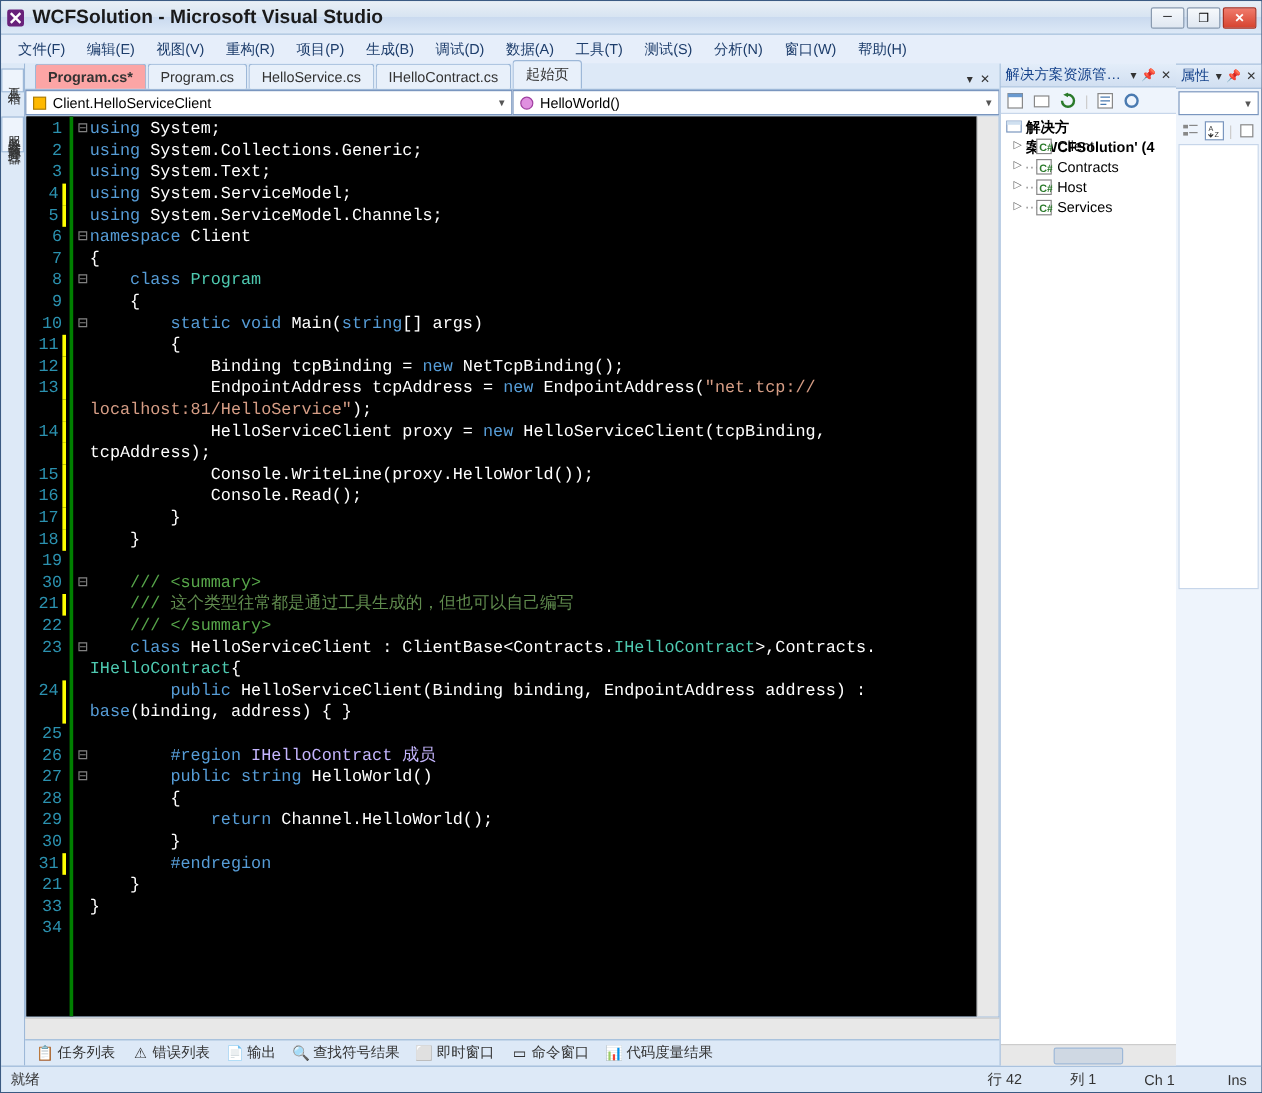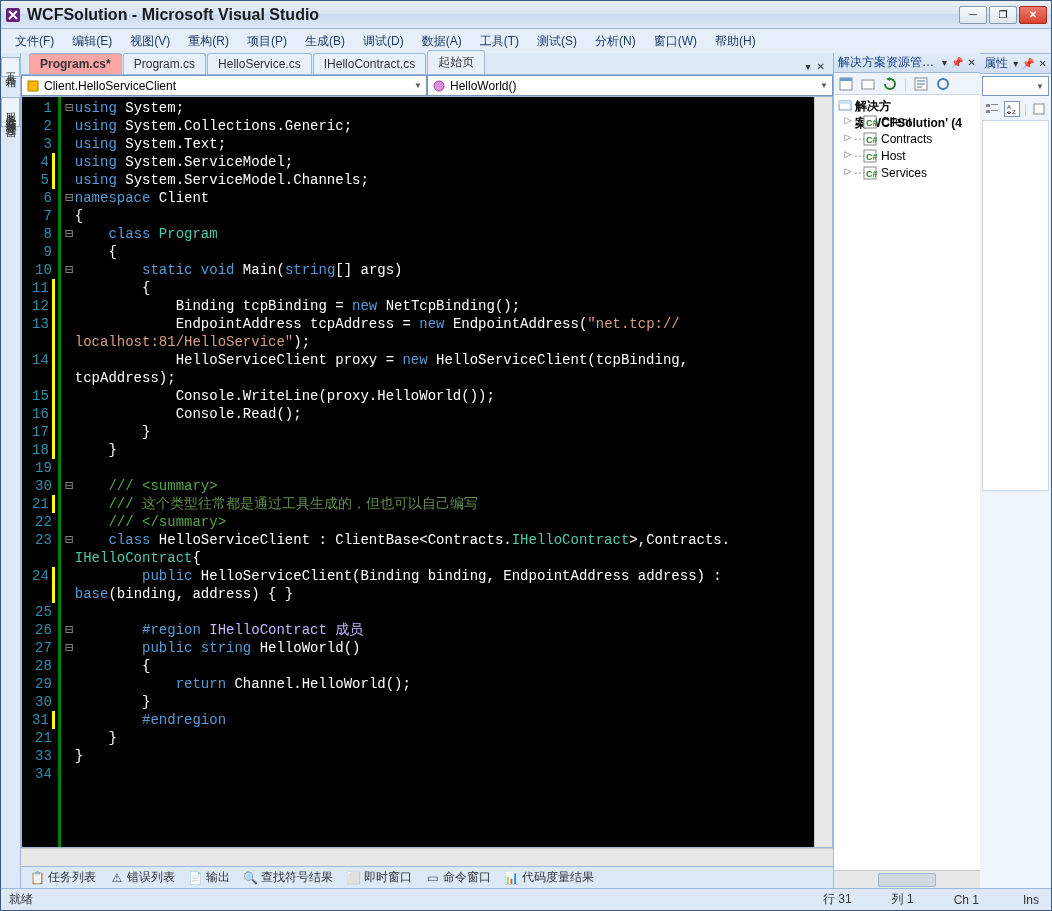--- a/index.html
+++ b/index.html
@@ -381,19 +381,19 @@
         <div class="grid"></div>
       </div>
 
     </div>
 
   </div>
 
   <div class="statusbar">
     <span class="sseg">就绪</span>
     <span class="sspacer"></span>
-    <span class="sseg">行 31</span>
+    <span class="sseg">行 42</span>
     <span class="sseg">列 1</span>
     <span class="sseg">Ch 1</span>
     <span class="scap">Ins</span>
   </div>
 
 </div>
 
 </body></html>

